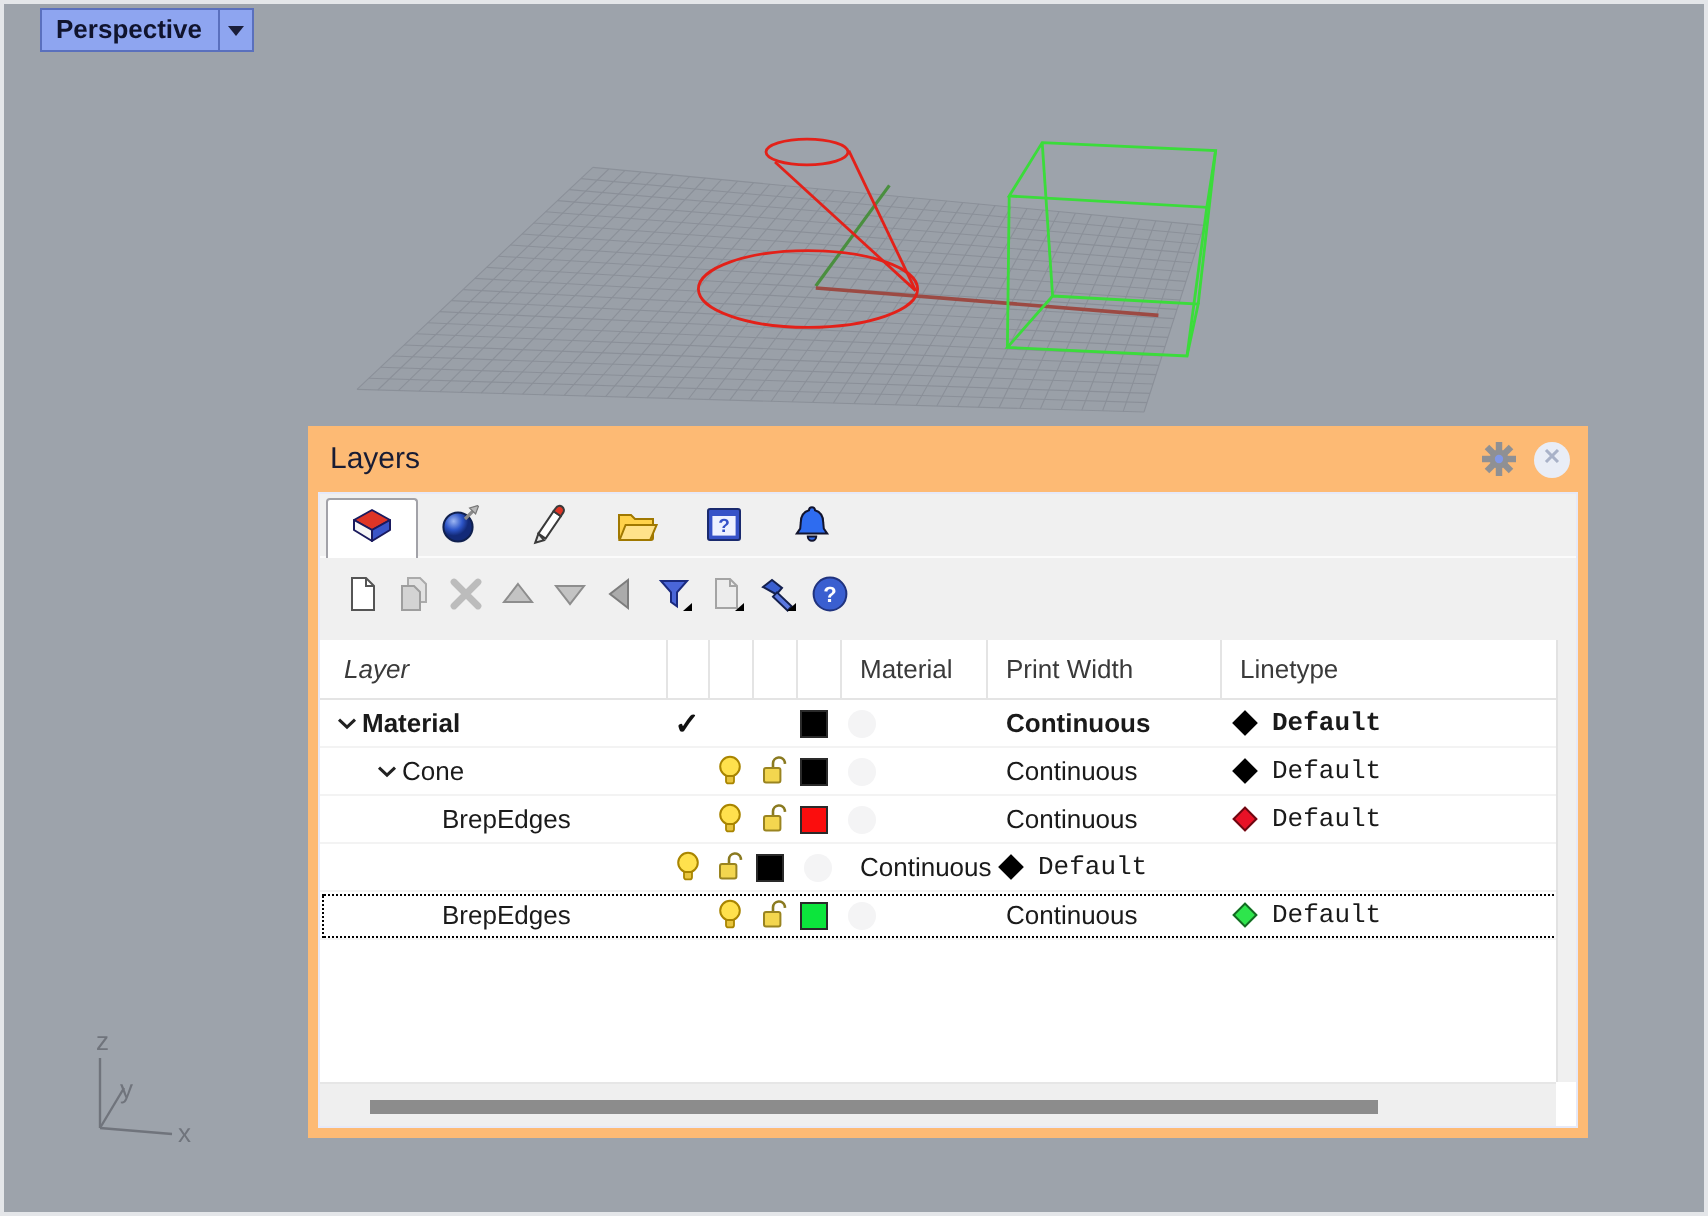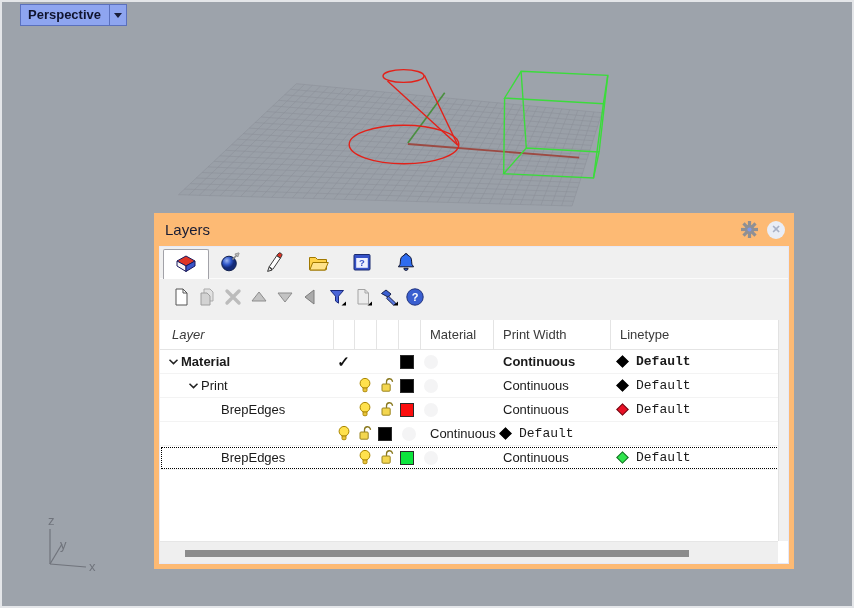--- a/index.html
+++ b/index.html
@@ -357,21 +357,21 @@
   </div>
 
   <div class="trow grid8">
     <div class="cell c-layer">
       <span class="indent" style="width: 20px;"></span>
       <span class="expander">
                   <svg width="11" height="8" viewBox="0 0 11 8">
                     <path d="M1.5 1.8 L5.5 5.6 L9.5 1.8" fill="none" stroke="#222" stroke-width="1.5"></path>
                   </svg>
                 </span>
-      <span class="rname">Print</span>
+      <span class="rname">Cone</span>
     </div>
     <div class="cell c-check"></div>
     <div class="cell c-bulb">
                 <svg width="14" height="17" viewBox="0 0 14 17">
                   <circle cx="7" cy="6.3" r="4.9" fill="#ffe14d" stroke="#a98500"></circle>
                   <path d="M5 11h4v2.6a1.1 1.1 0 0 1-1.1 1.1H6.1A1.1 1.1 0 0 1 5 13.6z" fill="#e8c43c" stroke="#a98500" stroke-width="0.9"></path>
                 </svg>
               </div>
     <div class="cell c-lock">
                 <svg width="15" height="17" viewBox="0 0 15 17">

